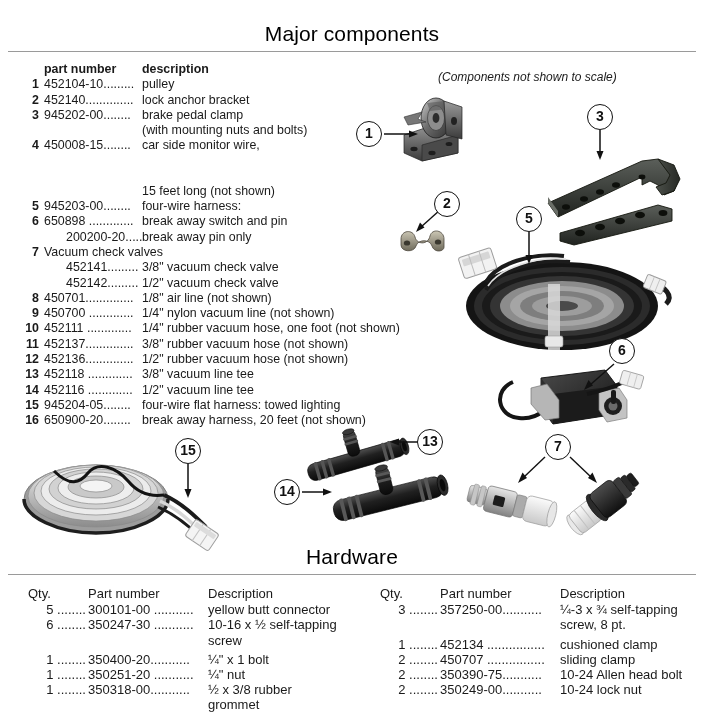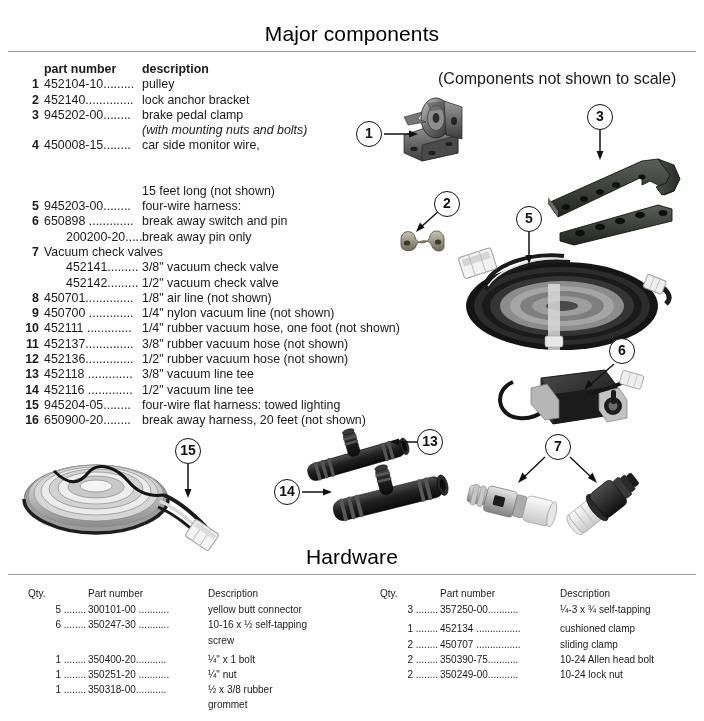--- a/index.html
+++ b/index.html
@@ -66,21 +66,22 @@
   .c-desc { flex: 1 1 auto; white-space: pre; }
   .row.cont .c-pn { visibility: hidden; }
   .parts-head .c-pn,
   .parts-head .c-desc { font-weight: bold; }
 
   
   #scale-note {
     position: absolute;
     left: 438px;
     top: 70px;
-    font-size: 16px;
+    font-size: 12px;
+    font-style: italic;
     white-space: nowrap;
   }
 
   
   .callout {
     position: absolute;
     width: 26px; height: 26px;
     border: 1.6px solid #111;
     border-radius: 50%;
     background: #fff;
@@ -97,21 +98,21 @@
   }
   .leader svg { display: block; overflow: visible; }
 
   
   .art { position: absolute; z-index: 2; }
   .art svg { display: block; overflow: visible; }
 
   
   .hw-table {
     position: absolute;
-    font-size: 10px;
+    font-size: 13px;
     line-height: 15.2px;
     top: 586px;
   }
   #hw-left  { left: 26px;  width: 340px; }
   #hw-right { left: 378px; width: 320px; }
   .hw-head { margin-bottom: 1px; }
   .hw-row { display: flex; white-space: pre; }
   .hw-qty {
     width: 62px; flex: 0 0 auto;
     text-align: right; padding-right: 2px;
@@ -137,21 +138,21 @@
 <div id="parts-list">
   <div class="row parts-head">
     <span class="c-num"></span>
     <span class="c-pn">part number</span>
     <span class="c-desc">description</span>
   </div>
   <div id="parts-rows">
       <div class="row"><span class="c-num">1</span><span class="c-pn">452104-10.........</span><span class="c-desc">pulley</span></div>
       <div class="row"><span class="c-num">2</span><span class="c-pn">452140..............</span><span class="c-desc">lock anchor bracket</span></div>
       <div class="row"><span class="c-num">3</span><span class="c-pn">945202-00........</span><span class="c-desc">brake pedal clamp</span></div>
-      <div class="row cont"><span class="c-num"></span><span class="c-pn"></span><span class="c-desc" style="padding-left: 0px; font-style: italic;">(with mounting nuts and bolts)</span></div>
+      <div class="row cont"><span class="c-num"></span><span class="c-pn"></span><span class="c-desc" style="padding-left: 0px;">(with mounting nuts and bolts)</span></div>
       <div class="row"><span class="c-num">4</span><span class="c-pn">450008-15........</span><span class="c-desc">car side monitor wire,</span></div>
       <div class="row cont"><span class="c-num"></span><span class="c-pn"></span><span class="c-desc" style="padding-left: 0px; margin-top: 30px;">15 feet long (not shown)</span></div>
       <div class="row"><span class="c-num">5</span><span class="c-pn">945203-00........</span><span class="c-desc">four-wire harness:</span></div>
       <div class="row cont"><span class="c-num"></span><span class="c-pn"></span></div>
       <div class="row"><span class="c-num">6</span><span class="c-pn">650898 .............</span><span class="c-desc">break away switch and pin</span></div>
       <div class="row"><span class="c-num"></span><span class="c-pn indent">200200-20.......</span><span class="c-desc">break away pin only</span></div>
       <div class="row"><span class="c-num">7</span><span class="c-pn" style="width: auto;">Vacuum check valves</span><span class="c-desc"></span></div>
       <div class="row"><span class="c-num"></span><span class="c-pn indent">452141.........</span><span class="c-desc">3/8" vacuum check valve</span></div>
       <div class="row"><span class="c-num"></span><span class="c-pn indent">452142.........</span><span class="c-desc">1/2" vacuum check valve</span></div>
       <div class="row"><span class="c-num">8</span><span class="c-pn">450701..............</span><span class="c-desc">1/8" air line (not shown)</span></div>
@@ -536,19 +537,20 @@
 </div>
 
 <div class="hw-table" id="hw-right">
   <div class="hw-row hw-head">
     <span class="hw-qty">Qty.</span>
     <span class="hw-pn">Part number</span>
     <span class="hw-desc">Description</span>
   </div>
   <div id="hw-right-rows">
       <div class="hw-row"><span class="hw-qty">3 ........</span><span class="hw-pn">357250-00...........</span><span class="hw-desc">¼-3 x ¾ self-tapping</span></div>
+      <div class="hw-row cont"><span class="hw-qty"></span><span class="hw-pn"></span><span class="hw-desc">screw, 8 pt.</span></div>
       <div class="hw-spacer"></div>
       <div class="hw-row"><span class="hw-qty">1 ........</span><span class="hw-pn">452134 ................</span><span class="hw-desc">cushioned clamp</span></div>
       <div class="hw-row"><span class="hw-qty">2 ........</span><span class="hw-pn">450707 ................</span><span class="hw-desc">sliding clamp</span></div>
       <div class="hw-row"><span class="hw-qty">2 ........</span><span class="hw-pn">350390-75...........</span><span class="hw-desc">10-24 Allen head bolt</span></div>
       <div class="hw-row"><span class="hw-qty">2 ........</span><span class="hw-pn">350249-00...........</span><span class="hw-desc">10-24 lock nut</span></div>
     </div>
 </div>
 
 </body></html>

